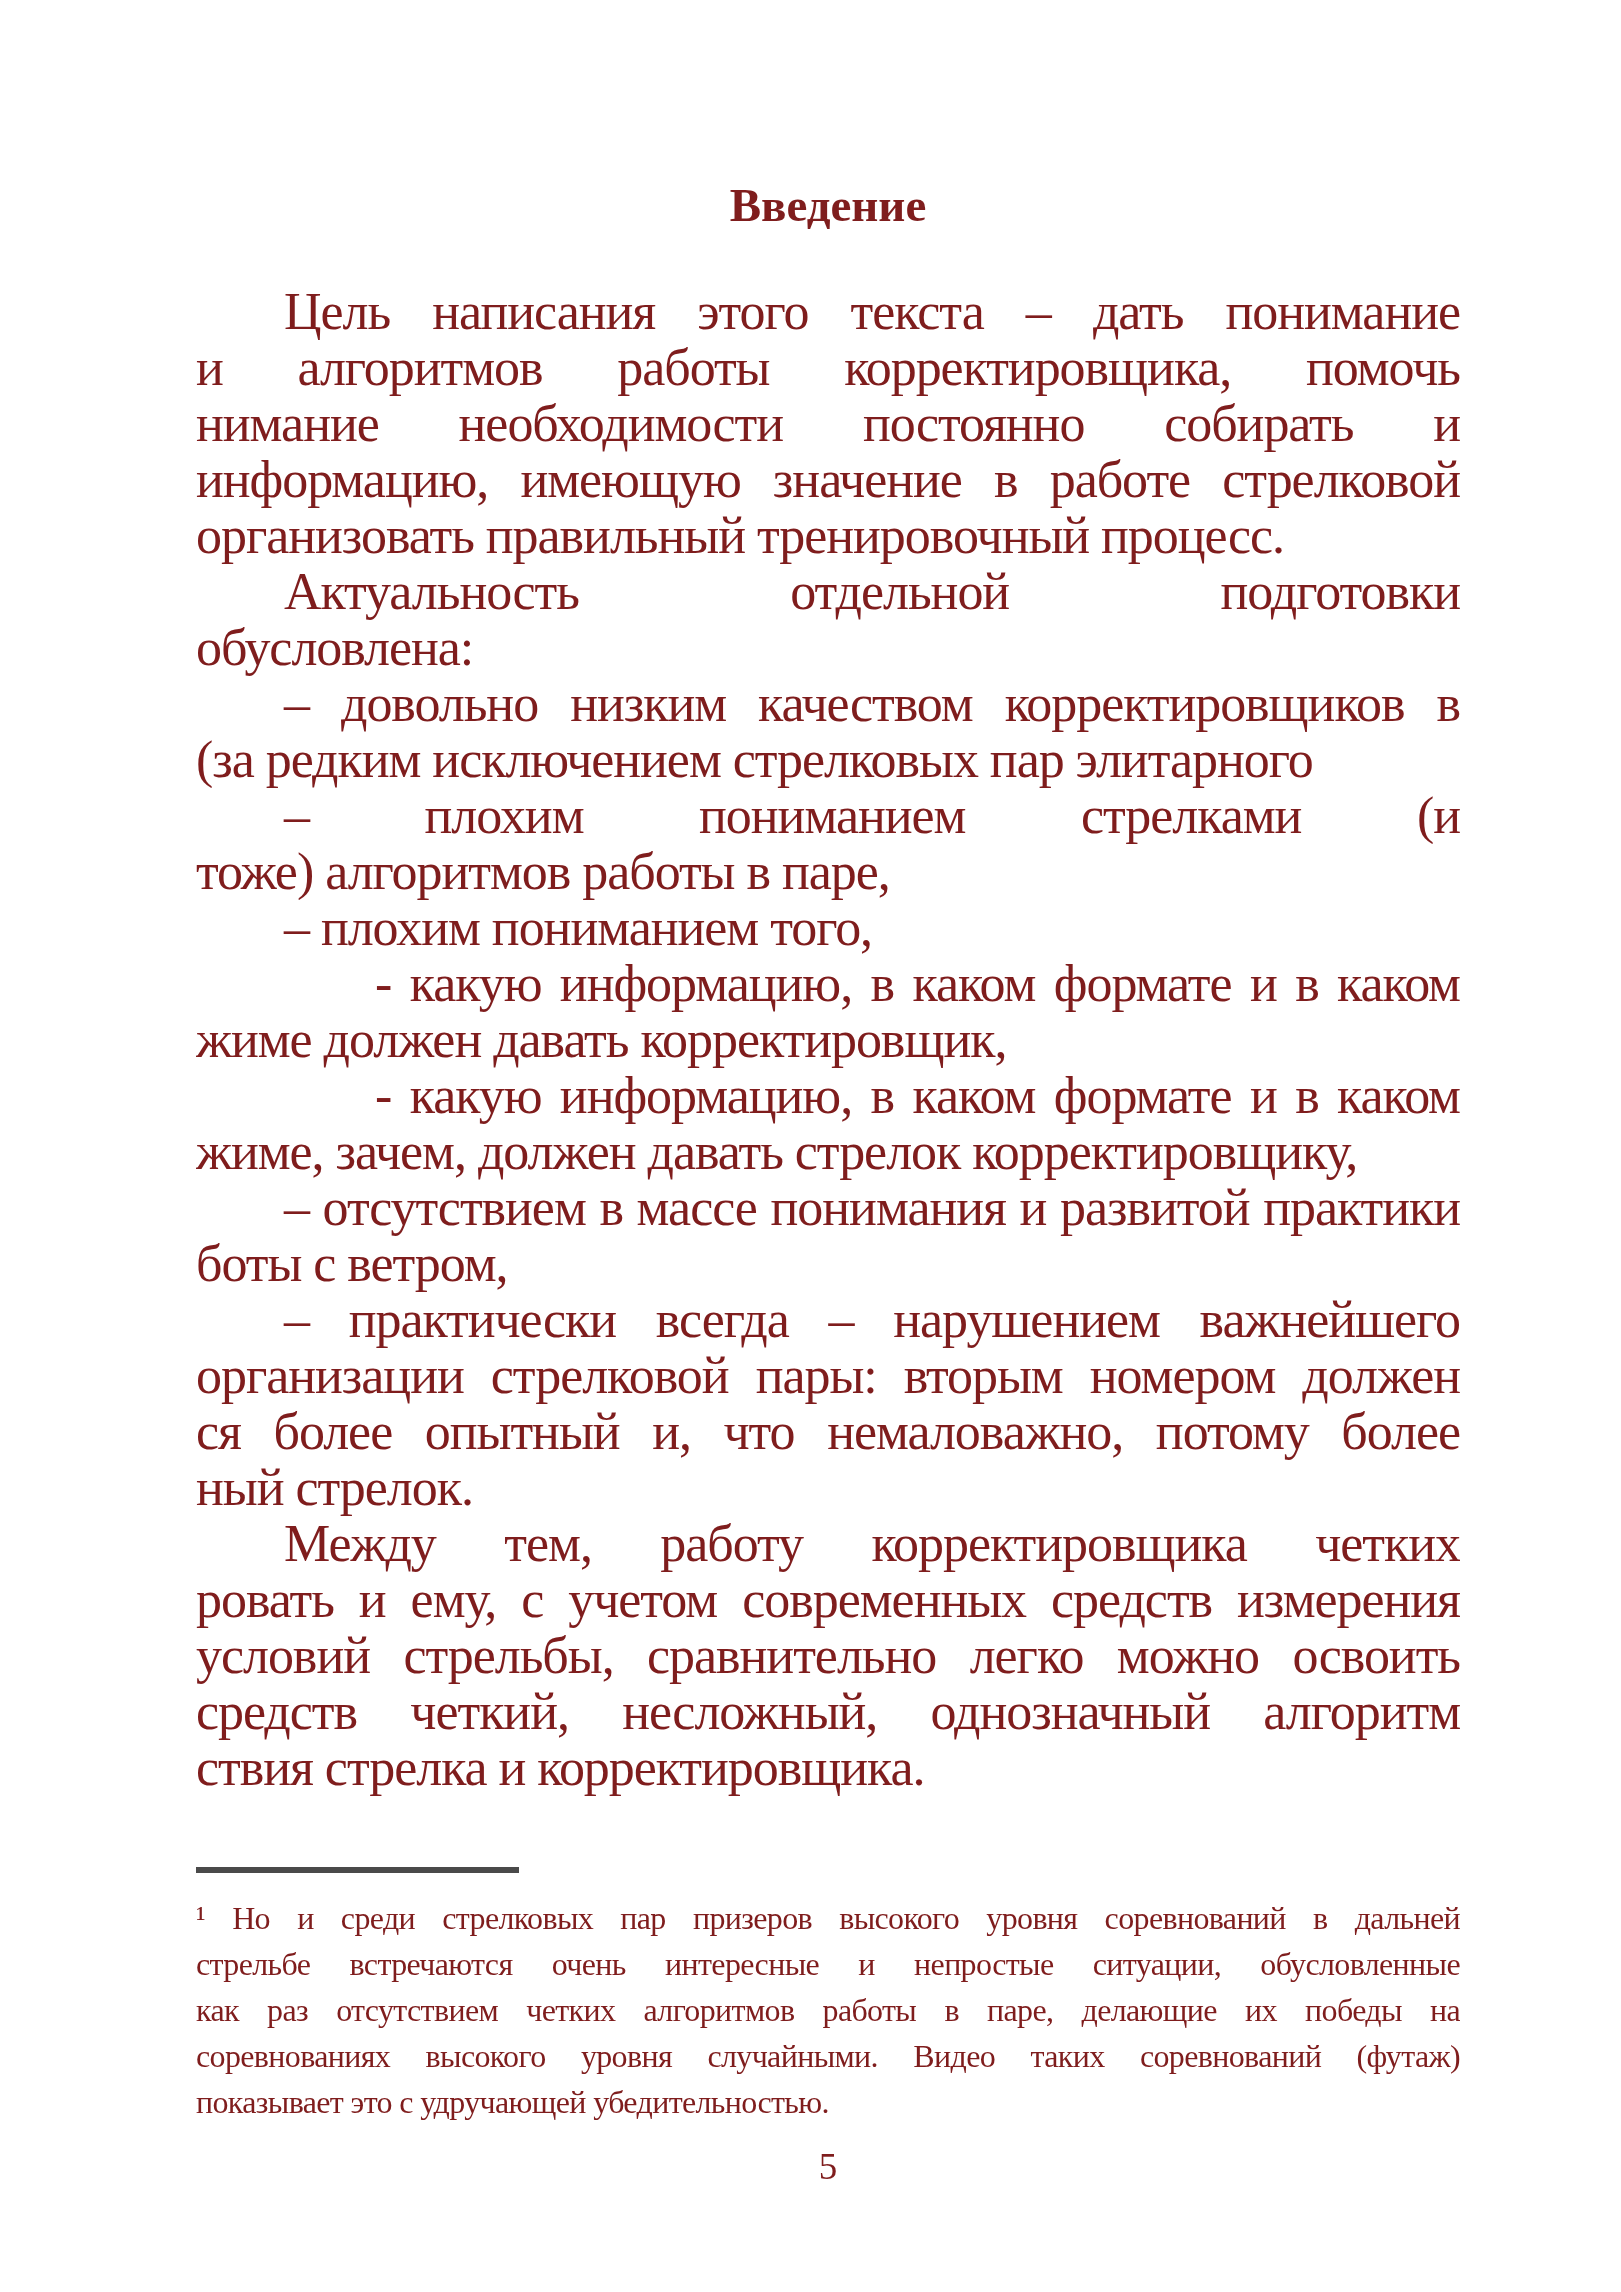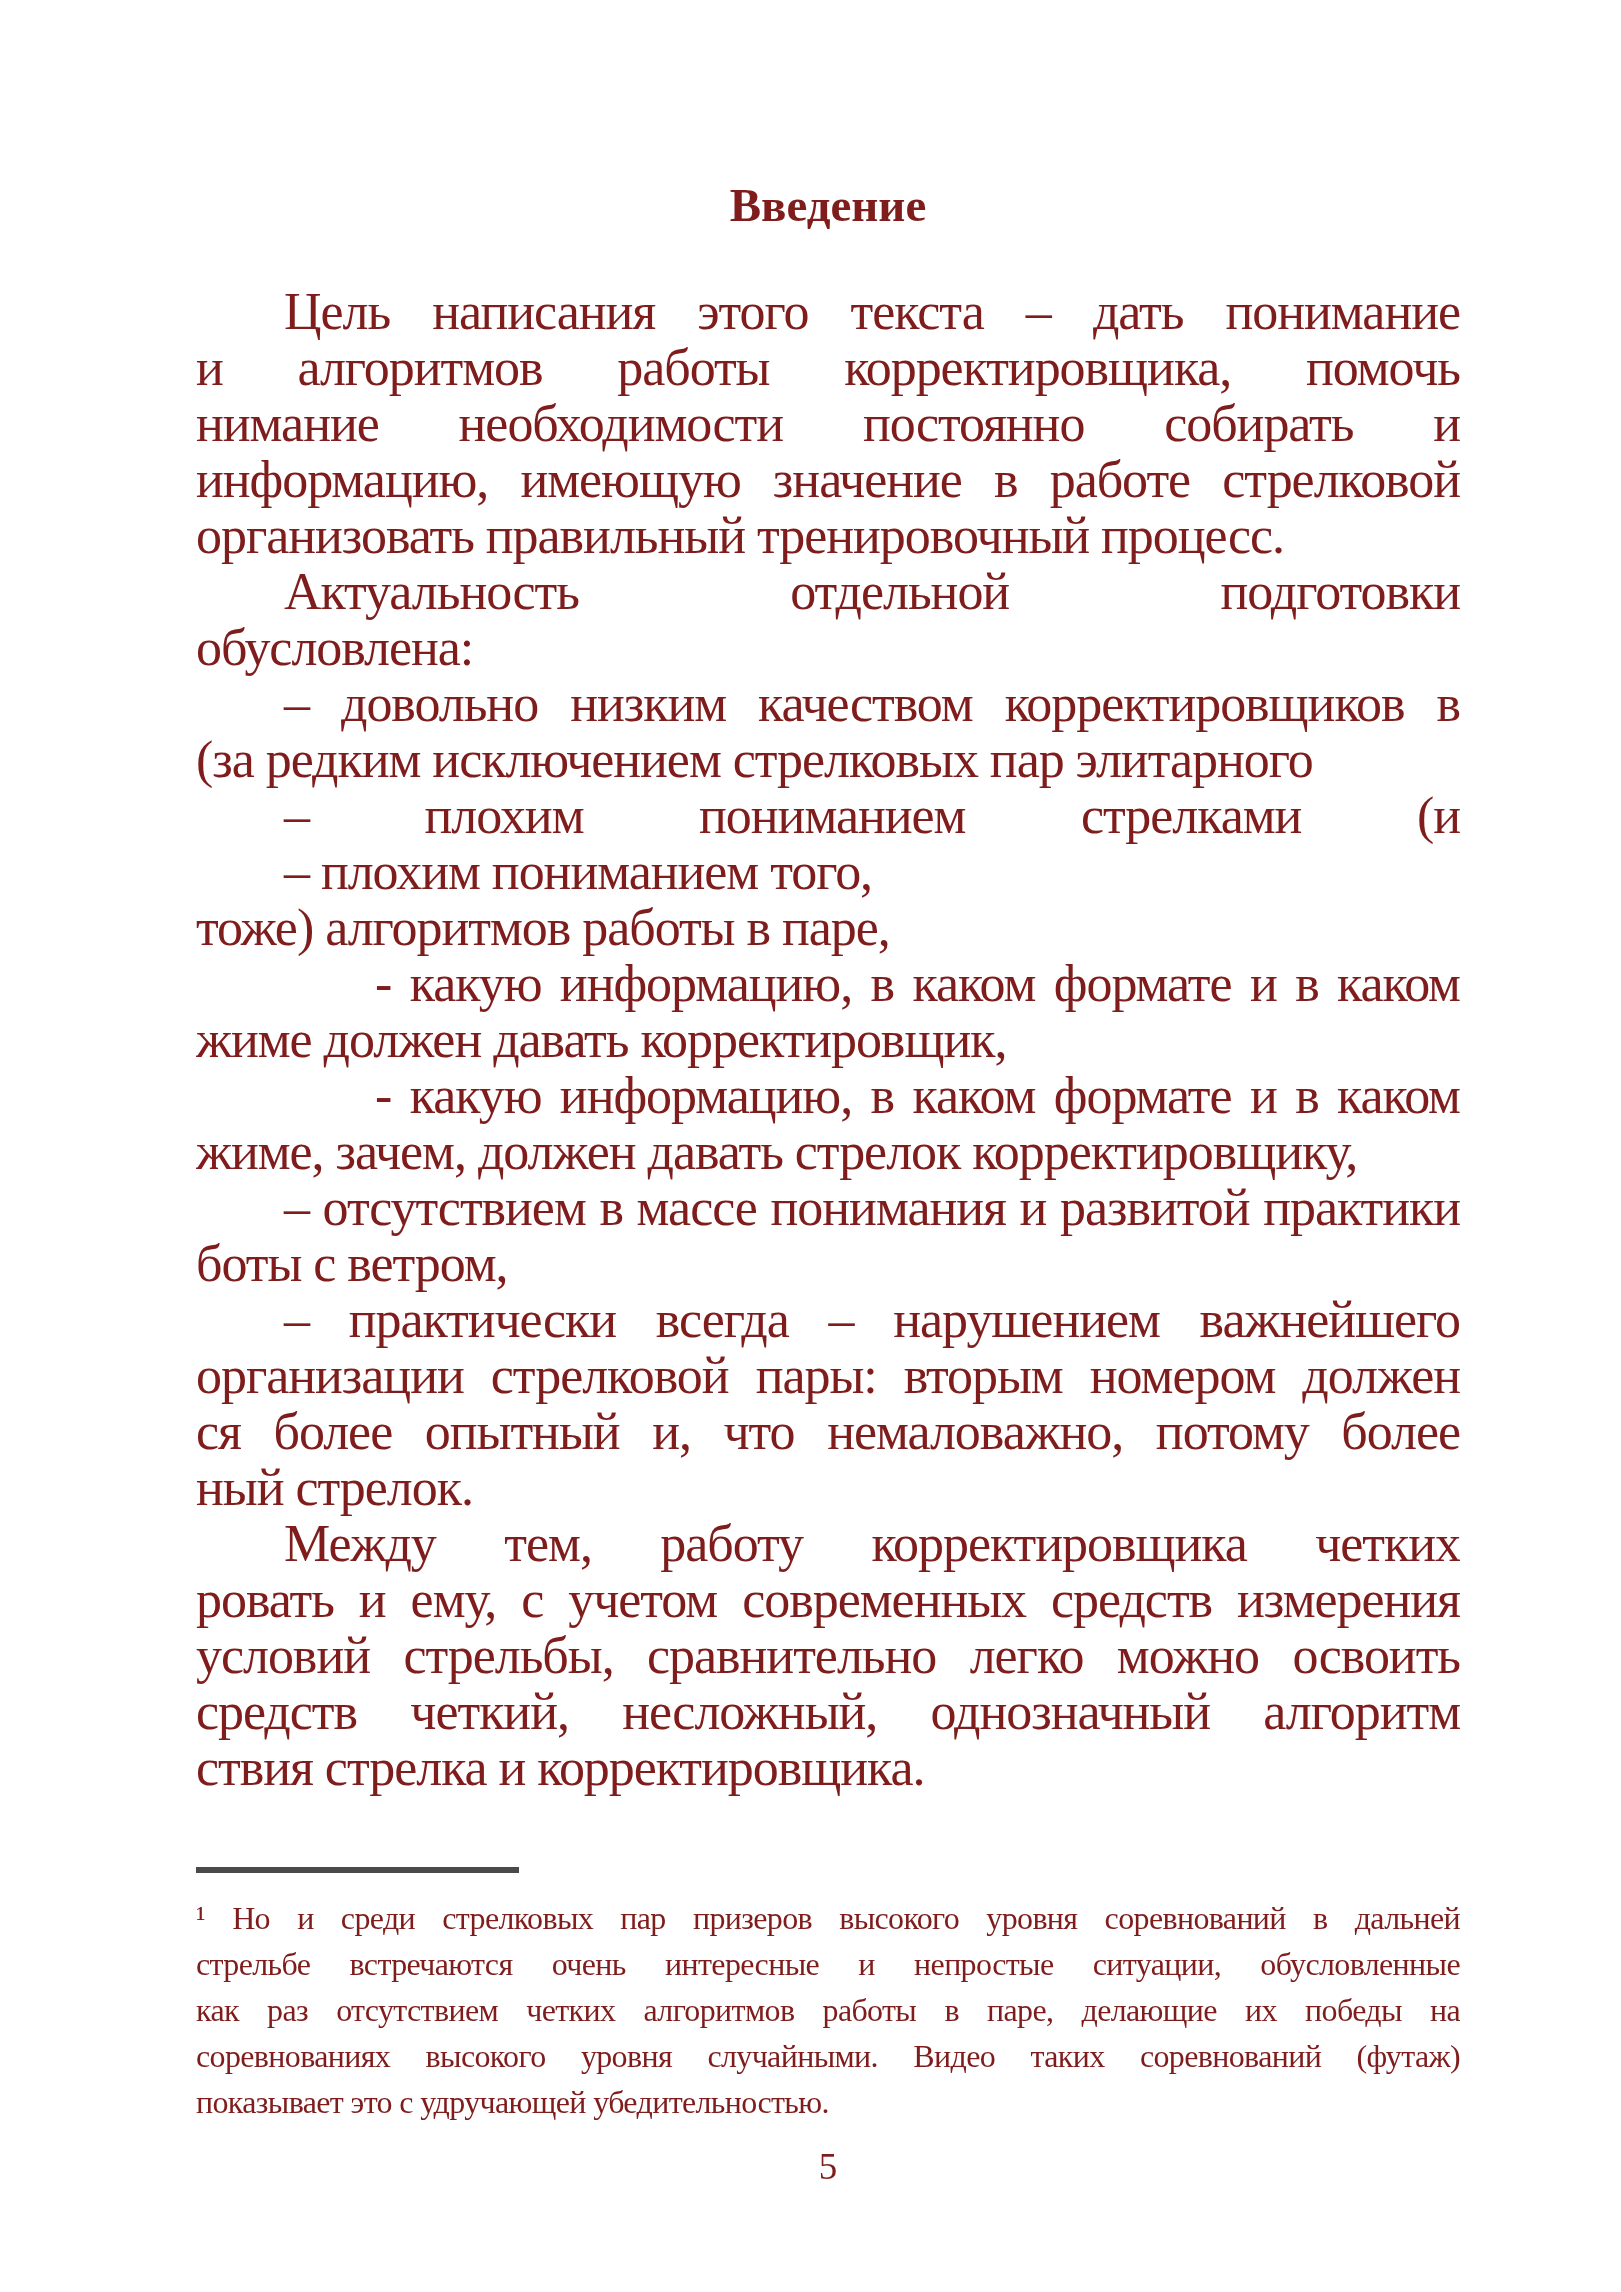--- a/index.html
+++ b/index.html
@@ -100,22 +100,22 @@
       <div class="ln j i1">Цель написания этого текста – дать понимание принципов</div>
       <div class="ln j">и алгоритмов работы корректировщика, помочь выработать по-</div>
       <div class="ln j">нимание необходимости постоянно собирать и обрабатывать</div>
       <div class="ln j">информацию, имеющую значение в работе стрелковой пары,</div>
       <div class="ln">организовать правильный тренировочный процесс.</div>
       <div class="ln j i1">Актуальность отдельной подготовки корректировщиков</div>
       <div class="ln">обусловлена:</div>
       <div class="ln j i1">– довольно низким качеством корректировщиков в массе</div>
       <div class="ln">(за редким исключением стрелковых пар элитарного уровня¹),</div>
       <div class="ln j i1">– плохим пониманием стрелками (и корректировщиками</div>
+      <div class="ln">тоже) алгоритмов работы в паре,</div>
       <div class="ln i1">– плохим пониманием того,</div>
-      <div class="ln">тоже) алгоритмов работы в паре,</div>
       <div class="ln j i2">- какую информацию, в каком формате и в каком ре-</div>
       <div class="ln">жиме должен давать корректировщик,</div>
       <div class="ln j i2">- какую информацию, в каком формате и в каком ре-</div>
       <div class="ln">жиме, зачем, должен давать стрелок корректировщику,</div>
       <div class="ln j i1">– отсутствием в массе понимания и развитой практики ра-</div>
       <div class="ln">боты с ветром,</div>
       <div class="ln j i1">– практически всегда – нарушением важнейшего принципа</div>
       <div class="ln j">организации стрелковой пары: вторым номером должен являть-</div>
       <div class="ln j">ся более опытный и, что немаловажно, потому более авторитет-</div>
       <div class="ln">ный стрелок.</div>

